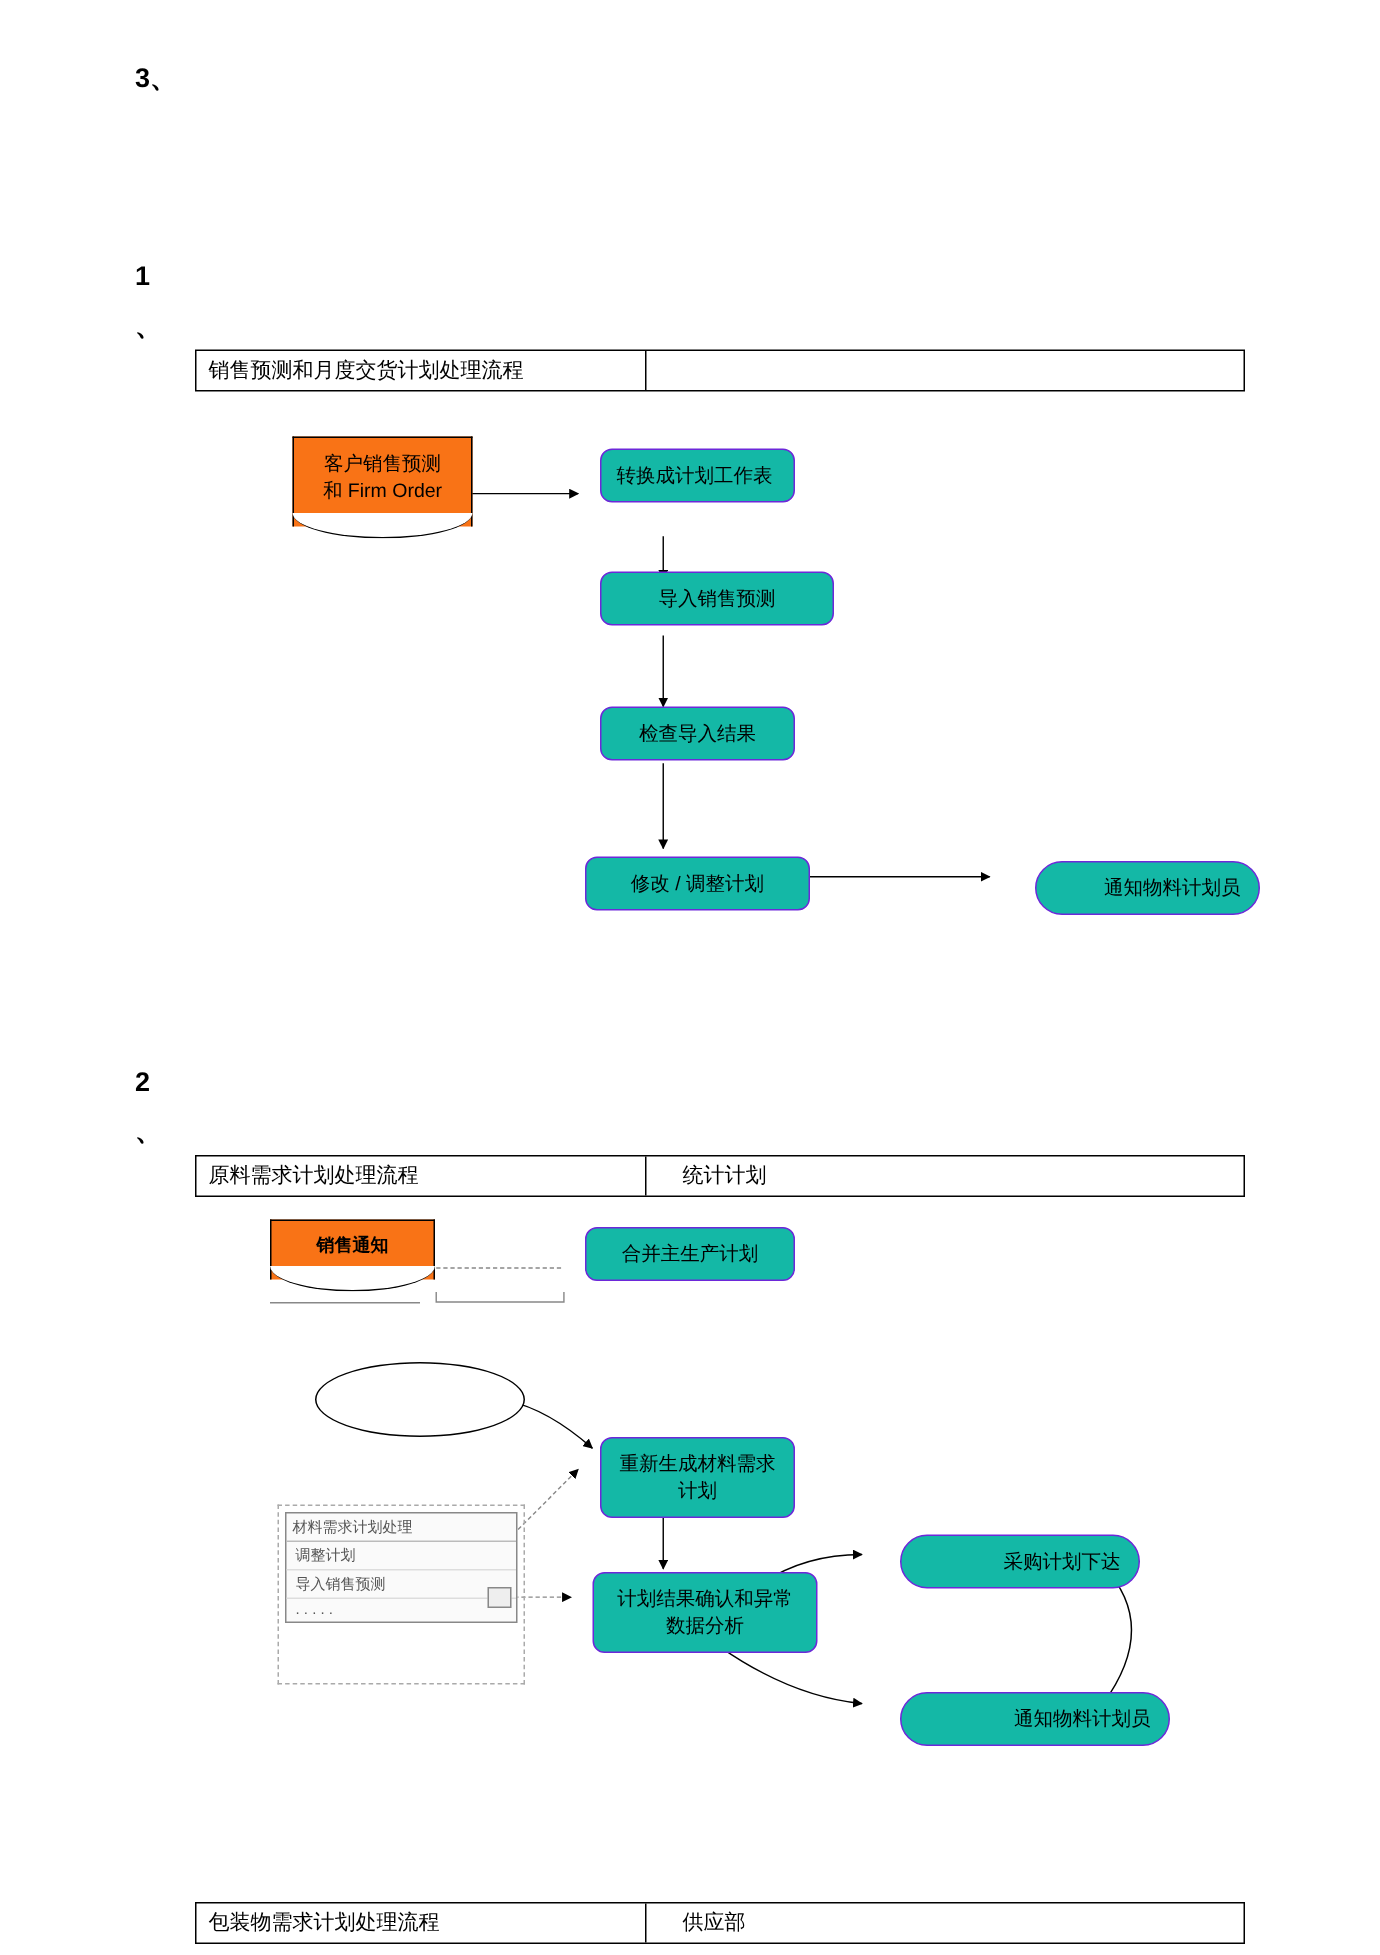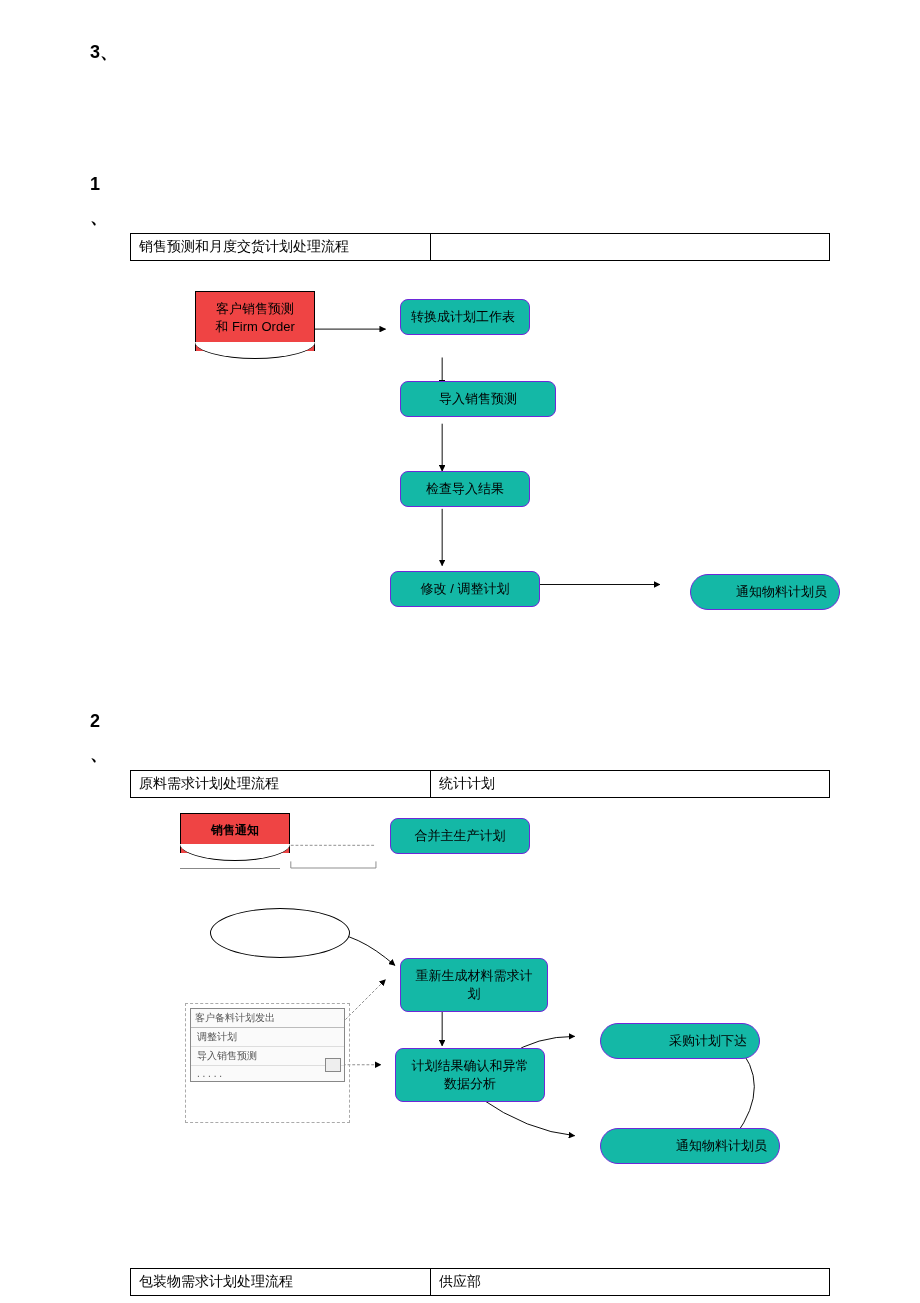--- a/index.html
+++ b/index.html
@@ -18,20 +18,21 @@
     }
     .tick-mark {
       font-size: 18px;
       font-weight: bold;
       margin-bottom: 4px;
     }
     .flow-header {
       display: flex;
       border: 1px solid #000;
       margin-left: 40px;
+      gap: 16px;
     }
     .flow-header-left {
       flex: 0 0 300px;
       padding: 4px 8px;
       border-right: 1px solid #000;
     }
     .flow-header-right {
       flex: 1;
       padding: 4px 8px;
     }
@@ -51,21 +52,21 @@
       font-size: 13px;
     }
     .rounded { border-radius: 8px; }
     .pill { border-radius: 20px; text-align: right; }
     .doc-node {
       position: absolute;
       width: 120px;
       height: 60px;
       border: 1px solid #000;
       border-bottom: none;
-      background: #ef4444;
+      background: #f97316;
       text-align: center;
       padding: 8px 4px;
       font-size: 13px;
     }
     .doc-node::after {
       content: "";
       position: absolute;
       left: -1px;
       right: -1px;
       bottom: -8px;
@@ -208,27 +209,27 @@
     <span>销售通知</span>
   </div>
   <div style="position:absolute; left:50px; top:60px; width:100px; border-top:1px solid #888;"></div>
 
   <div class="node rounded" style="left:260px; top:10px; width:140px;">
     <span>合并主生产计划</span>
   </div>
 
   <div class="speech-bubble" style="left:80px; top:100px;"></div>
 
-  <div class="node rounded" style="left:270px; top:150px; width:148px;">
+  <div class="node rounded" style="left:270px; top:150px; width:130px;">
     <span>重新生成材料需求计划</span>
   </div>
 
   <div class="small-panel-ghost" style="left:55px; top:195px; width:165px; height:120px;"></div>
   <div class="small-panel" style="left:60px; top:200px; width:155px;">
-    <div class="panel-title">客户备料计划发出</div>
+    <div class="panel-title">材料需求计划处理</div>
     <div class="panel-item">调整计划</div>
     <div class="panel-item">导入销售预测</div>
     <div class="panel-item" style="border-bottom:none;">. . . . .</div>
   </div>
 
   <div style="position:absolute; left:195px; top:250px; width:16px; height:14px; border:1px solid #888; background:#eee;"></div>
 
   <div class="node rounded" style="left:265px; top:240px; width:150px;">
     <span>计划结果确认和异常数据分析</span>
   </div>

